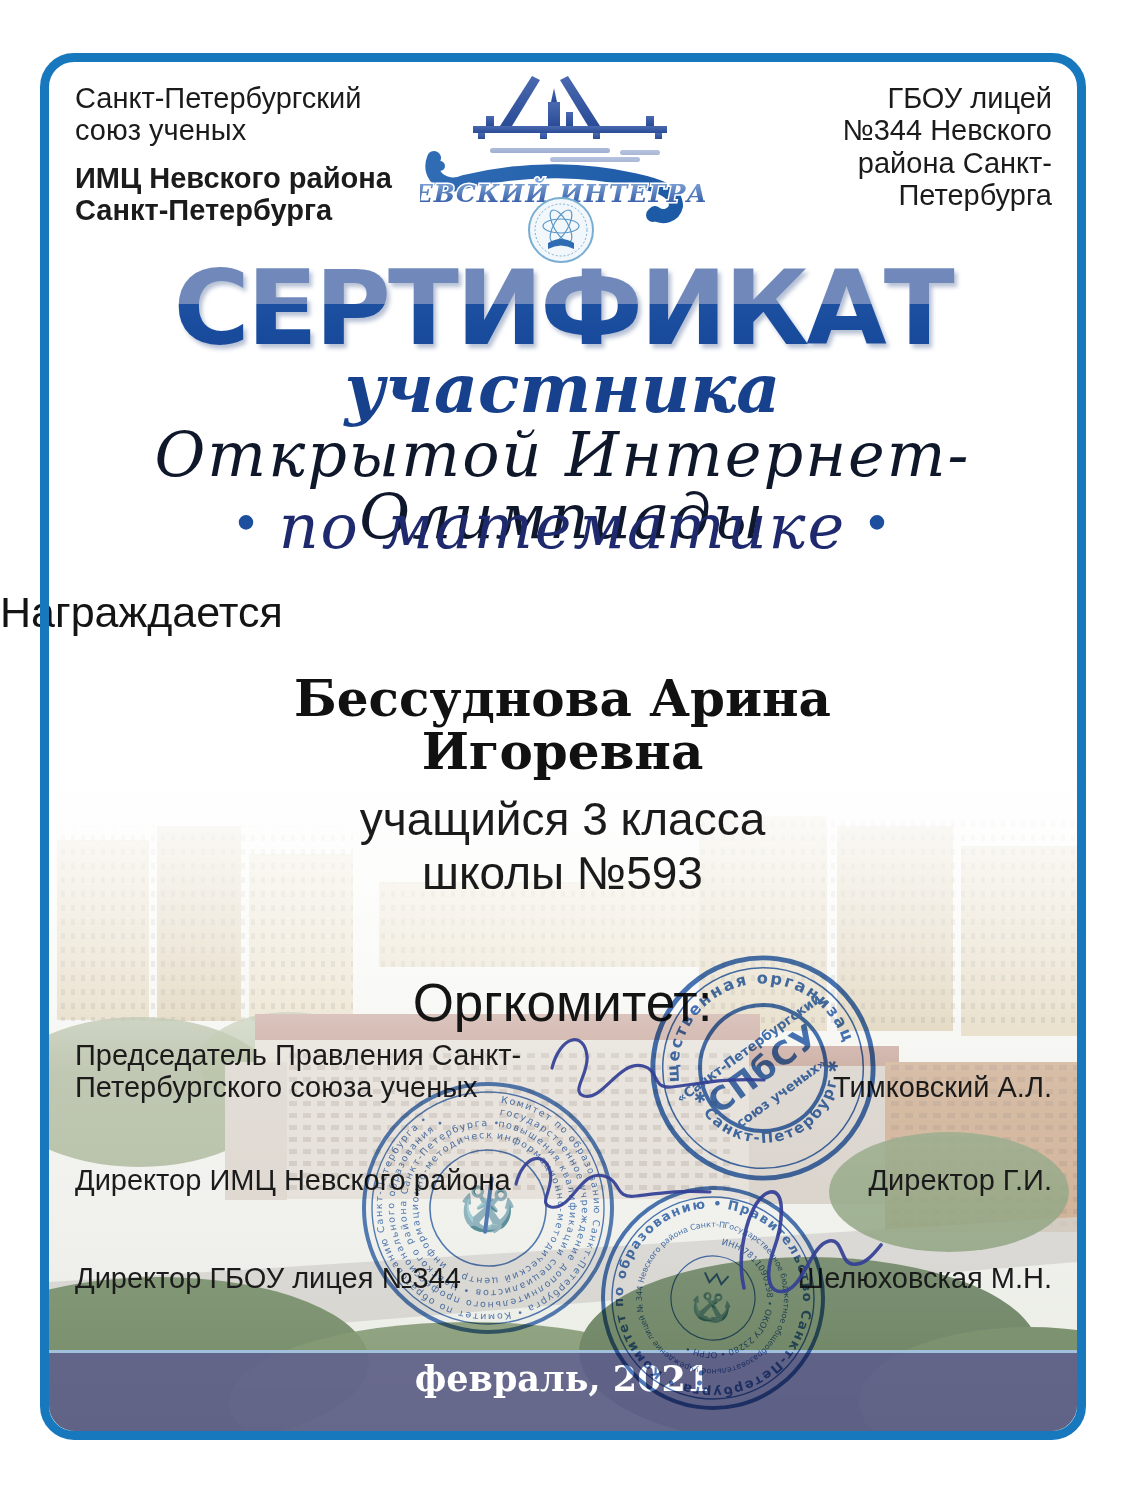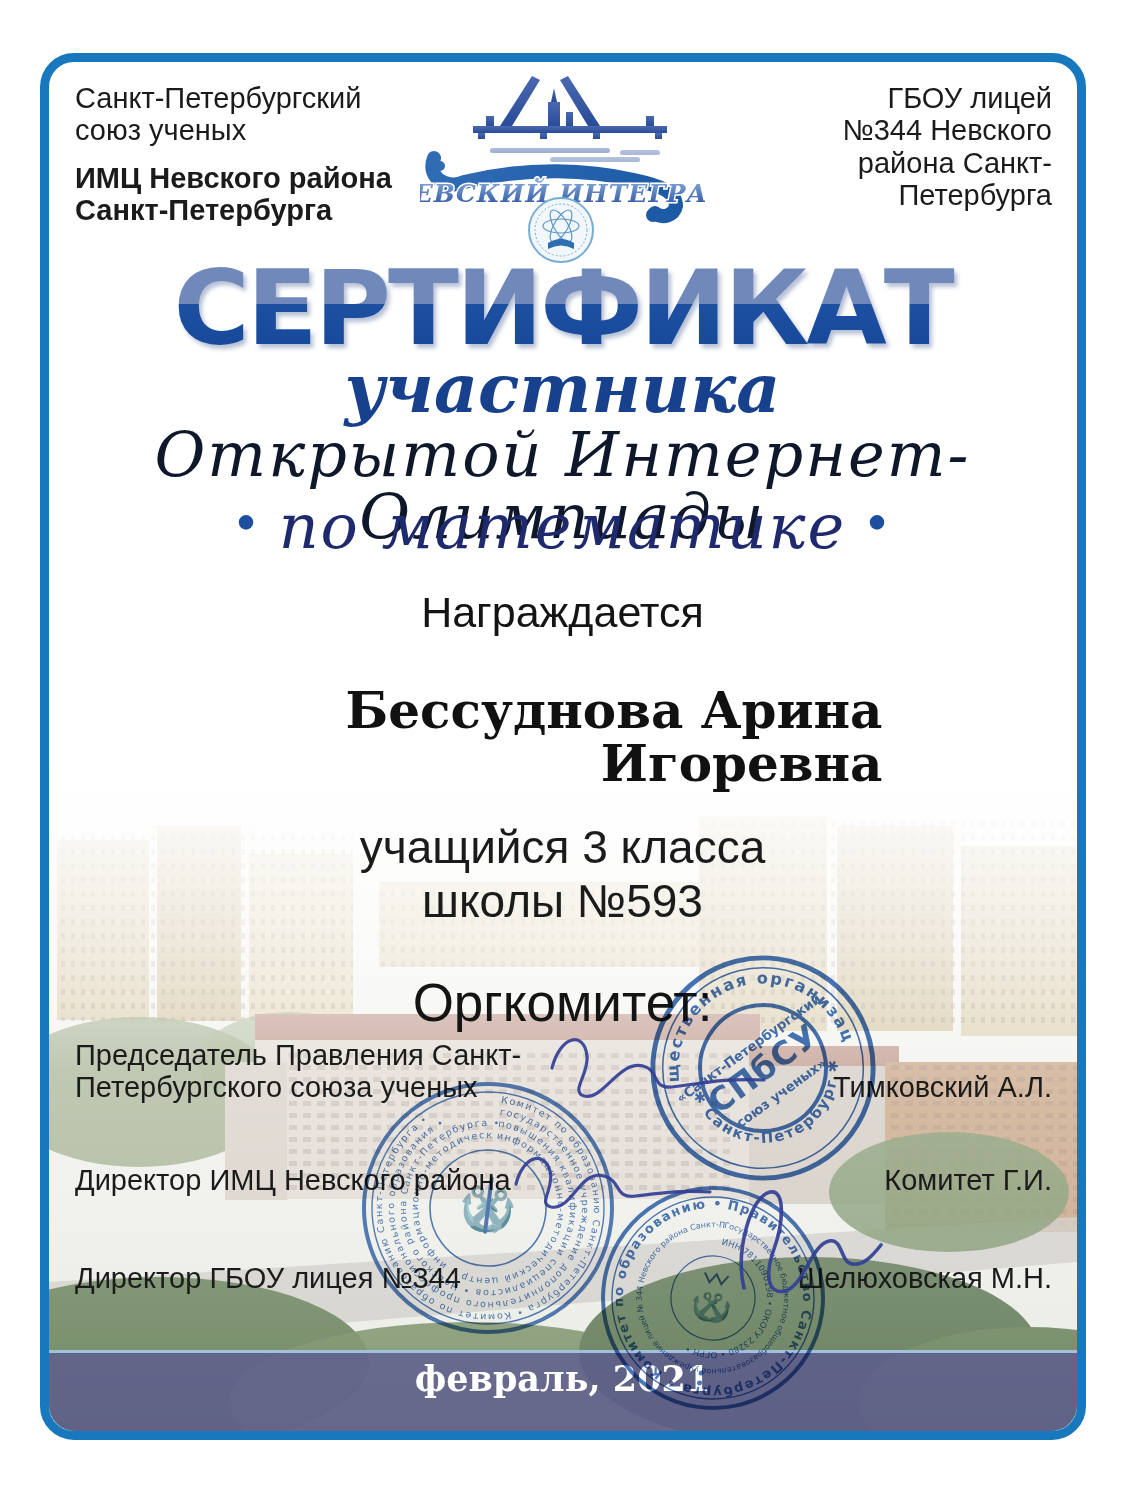--- a/index.html
+++ b/index.html
@@ -30,25 +30,25 @@
           -webkit-background-clip:text;background-clip:text;color:transparent;
           filter:drop-shadow(3px 4px 2px rgba(110,130,170,.5));}
   .t-sub{position:absolute;left:0;top:348px;width:1125px;text-align:center;z-index:3;
          font-family:"DejaVu Serif",serif;font-style:italic;font-weight:bold;font-size:68px;color:#17418d;}
   .t-ev1{position:absolute;left:0;top:424px;width:1125px;text-align:center;z-index:3;
          font-family:"DejaVu Serif",serif;font-style:italic;font-size:62px;letter-spacing:2px;color:#0f172a;line-height:1;}
   .t-ev2{position:absolute;left:0;top:488px;width:1125px;text-align:center;z-index:3;
          font-family:"DejaVu Serif",serif;font-style:italic;font-size:62px;letter-spacing:2px;color:#1f2a6e;line-height:1;margin-top:8px;}
   .blt{font-style:normal;color:#1d4f9e;font-size:50px;vertical-align:7px;padding:0 16px;}
   
-  .aw-label{position:absolute;left:0;top:588px;width:1125px;text-align:center;font-size:43px;z-index:3;color:#141414;}
+  .aw-label{position:absolute;left:0;top:588px;width:1125px;text-align:left;font-size:43px;z-index:3;color:#141414;}
   .aw-name{position:absolute;left:0;top:668px;width:1125px;text-align:center;z-index:3;
            font-family:"DejaVu Serif",serif;font-weight:bold;font-size:50px;line-height:1.06;color:#111;}
-  .aw-name .inner{max-width:640px;margin:16px auto;text-align:right;}
-  .aw-details{position:absolute;left:0;top:792px;width:1125px;text-align:center;font-size:46px;line-height:1.18;z-index:3;margin-top:28px;}
+  .aw-name .inner{max-width:640px;margin:4px auto;}
+  .aw-details{position:absolute;left:0;top:792px;width:1125px;text-align:center;font-size:46px;line-height:1.18;z-index:3;}
   .aw-details .inner{max-width:560px;margin:0 auto;}
   
   .cm-label{position:absolute;left:0;top:972px;width:1125px;text-align:center;font-size:53px;z-index:3;color:#141414;}
   .crow{position:absolute;left:75px;width:977px;display:flex;justify-content:space-between;
         align-items:flex-end;font-size:29px;line-height:1.1;z-index:3;}
   .crow .role{max-width:510px;}
   .crow1{top:1040px;}  .crow2{top:1165px;}  .crow3{top:1263px;}
   
   .footer-text{position:absolute;left:0;top:1358px;width:1125px;text-align:center;z-index:4;color:#fff;
                font-family:"DejaVu Serif",serif;font-weight:bold;font-size:35px;line-height:1.22;}
@@ -190,21 +190,21 @@
       <div class="inner">учащийся 3 класса школы №593</div>
     </div>
 
   <div class="cm-label">Оргкомитет:</div>
   <div class="crow crow1">
     <div class="role">Председатель Правления Санкт-Петербургского союза ученых</div>
     <div class="cname">Тимковский А.Л.</div>
   </div>
   <div class="crow crow2">
     <div class="role">Директор ИМЦ Невского района</div>
-    <div class="cname">Комитет Г.И.</div>
+    <div class="cname">Директор Г.И.</div>
   </div>
   <div class="crow crow3">
     <div class="role">Директор ГБОУ лицея №344</div>
     <div class="cname">Шелюховская М.Н.</div>
   </div>
 
   <div class="footer-text">
     <div>февраль, 2021</div>
   </div>
 

